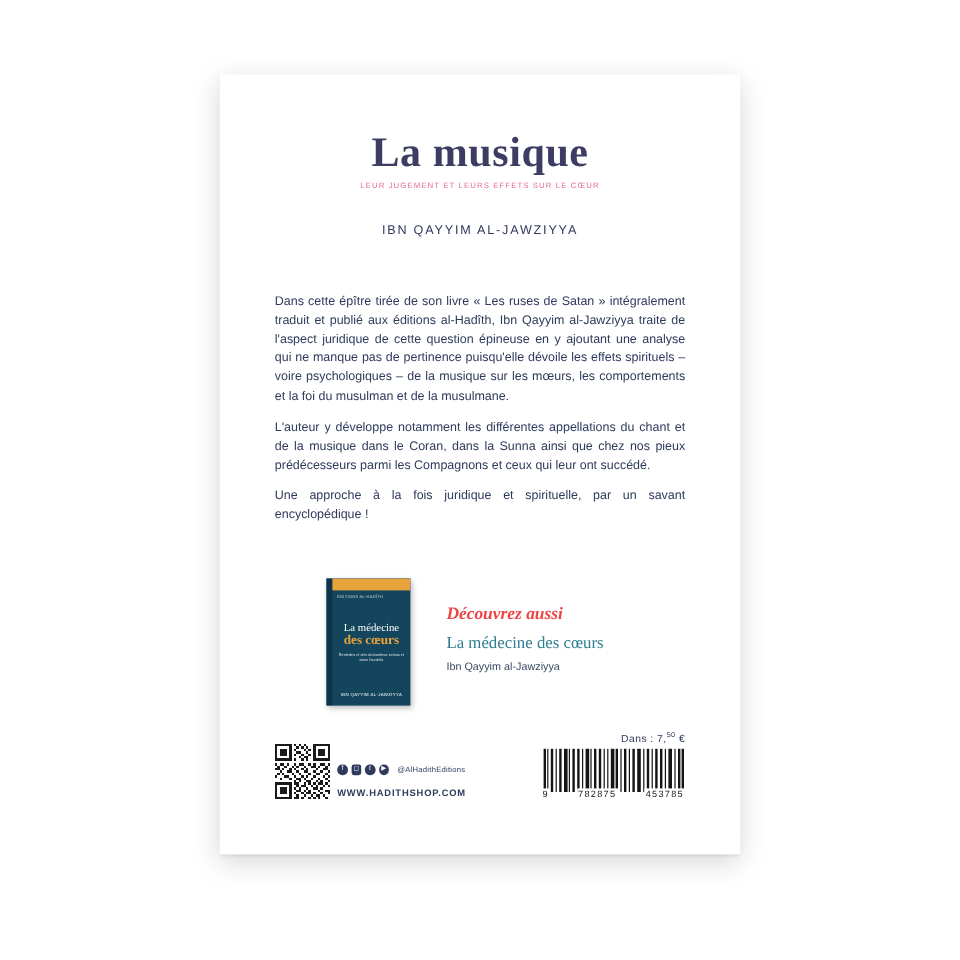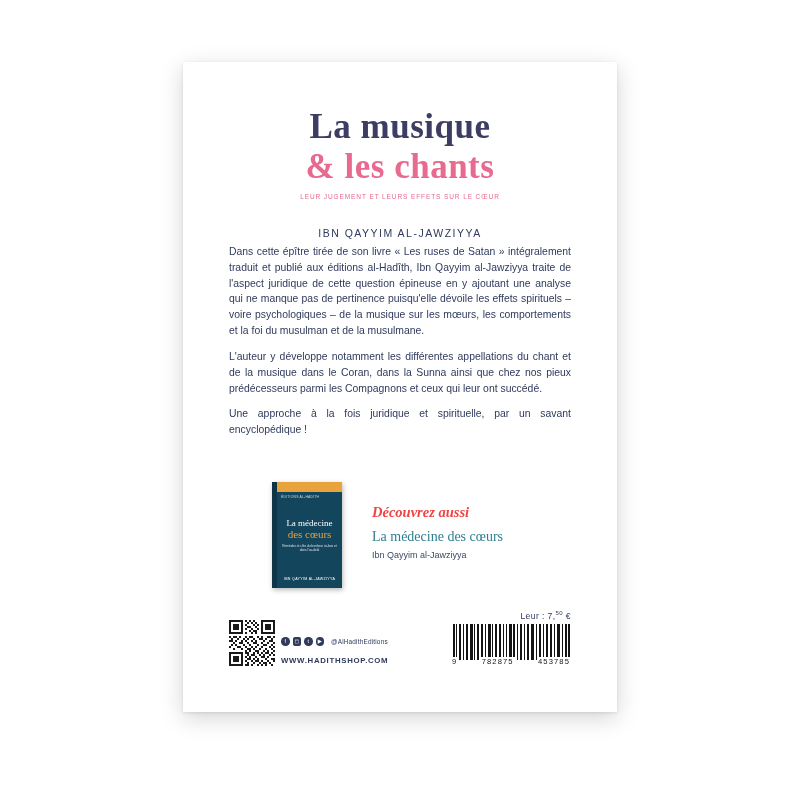--- a/index.html
+++ b/index.html
@@ -138,21 +138,21 @@
     font-size: 9px;
     color: #ffffff;
   }
   .mini-t2 {
     position: absolute;
     left: 5px; top: 46px;
     width: 65px;
     text-align: center;
     font-family: "Liberation Serif", serif;
     font-size: 11px;
-    font-weight: normal;
+    font-weight: bold;
     color: #e8a33d;
   }
   .mini-sub {
     position: absolute;
     left: 8px; top: 62px;
     width: 59px;
     text-align: center;
     font-size: 3.2px;
     color: #d7e0e5;
     line-height: 1.4;
@@ -286,21 +286,20 @@
 </style>
 </head>
 <body>
 
 <div class="stage">
   <div class="book-cover">
     <div class="inner">
 
       <div class="title-wrap">
         <div class="title-line1">La musique</div>
-        <div class="title-line2">&amp; les chants</div>
         <div class="subtitle">LEUR JUGEMENT ET LEURS EFFETS SUR LE CŒUR</div>
         <div class="author">IBN QAYYIM AL-JAWZIYYA</div>
       </div>
 
       <div class="body-text">
         <p>Dans cette épître tirée de son livre « Les ruses de Satan » intégralement traduit et publié aux éditions al-Hadîth, Ibn Qayyim al-Jawziyya traite de l'aspect juridique de cette question épineuse en y ajoutant une analyse qui ne manque pas de pertinence puisqu'elle dévoile les effets spirituels – voire psychologiques – de la musique sur les mœurs, les comportements et la foi du musulman et de la musulmane.</p>
         <p>L'auteur y développe notamment les différentes appellations du chant et de la musique dans le Coran, dans la Sunna ainsi que chez nos pieux prédécesseurs parmi les Compagnons et ceux qui leur ont succédé.</p>
         <p>Une approche à la fois juridique et spirituelle, par un savant encyclopédique !</p>
       </div>
 
@@ -467,21 +466,21 @@
         <span class="soc circle">f</span>
         <span class="soc">◻</span>
         <span class="soc circle">t</span>
         <span class="soc circle">▶</span>
         <span class="social-handle">@AlHadithEditions</span>
       </div>
 
       <div class="website">WWW.HADITHSHOP.COM</div>
 
       <div class="price">
-        <span>Leur :</span>
+        <span>Dans :</span>
         <span>7,</span><sup>50</sup>
         <span>€</span>
       </div>
 
       <div class="barcode">
         <div class="bars">
           <i style="left:2px;width:1.5px"></i>
             <i style="left:5px;width:1px"></i>
           <i style="left:8px;width:2px"></i>
             <i style="left:12px;width:1px"></i>

